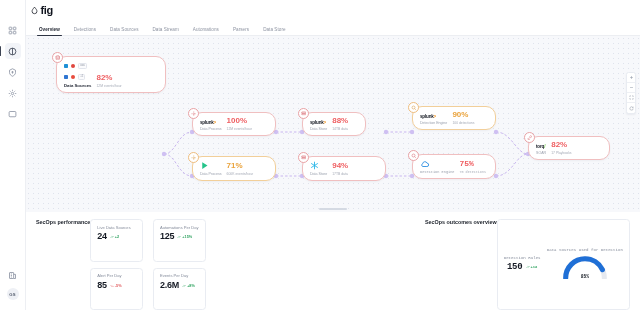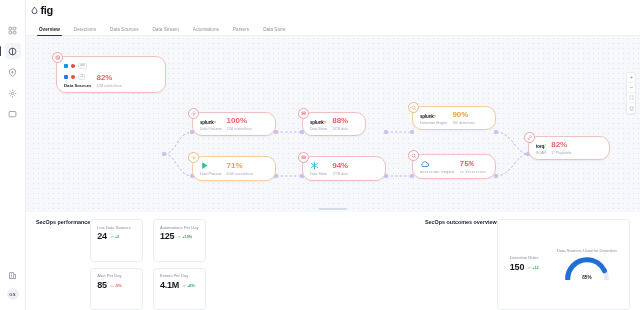--- a/index.html
+++ b/index.html
@@ -143,21 +143,21 @@
   .kpi-row { display: flex; align-items: baseline; gap: 3px; }
   .kpi-value { font-size: 9px; font-weight: 700; color: #151a24; line-height: 1; letter-spacing: -.2px; }
   .delta { font-size: 3.8px; font-weight: 700; display: flex; align-items: center; gap: 1px; }
   .delta.up { color: #2fa360; }
   .delta.down { color: #e15b5e; }
   .delta svg { width: 4px; height: 4px; display: block; }
 
   .outcome {
     border: .8px solid #e9ecf2; border-radius: 3.5px; background: #fff;
     flex: 1; display: flex; align-items: center; justify-content: space-around;
-    padding: 6px 6px 8px 6px; gap: 6px;
+    padding: 6px 6px 8px 6px; gap: 6px; font-family: Liberation Mono, monospace;
   }
   .outcome-col { display: flex; flex-direction: column; align-items: center; gap: 3px; }
   .outcome-label { font-size: 4.1px; color: #868d9c; text-align: center; white-space: nowrap; }
   .gauge { position: relative; width: 46px; height: 24px; }
   .gauge svg { display: block; }
   .gauge-val {
     position: absolute; left: 0; right: 0; bottom: 0px; text-align: center;
     font-size: 4.6px; font-weight: 700; color: #1b2029;
   }
 </style>
@@ -497,21 +497,21 @@
                     <path d="M4 7 L11 15 L15 11 L21 18"></path>
                   </svg>
                 <span>-5%</span>
               </span>
             </div>
           </div>
 
           <div class="kpi">
             <div class="kpi-label">Events Per Day</div>
             <div class="kpi-row">
-              <span class="kpi-value">4.1M</span>
+              <span class="kpi-value">2.6M</span>
               <span class="delta up">
                 <svg viewBox="0 0 24 24" fill="none" stroke="currentColor" stroke-width="3">
                     <path d="M4 17 L11 9 L15 13 L21 6"></path>
                   </svg>
                 <span>+8%</span>
               </span>
             </div>
           </div>
 
         </div>

